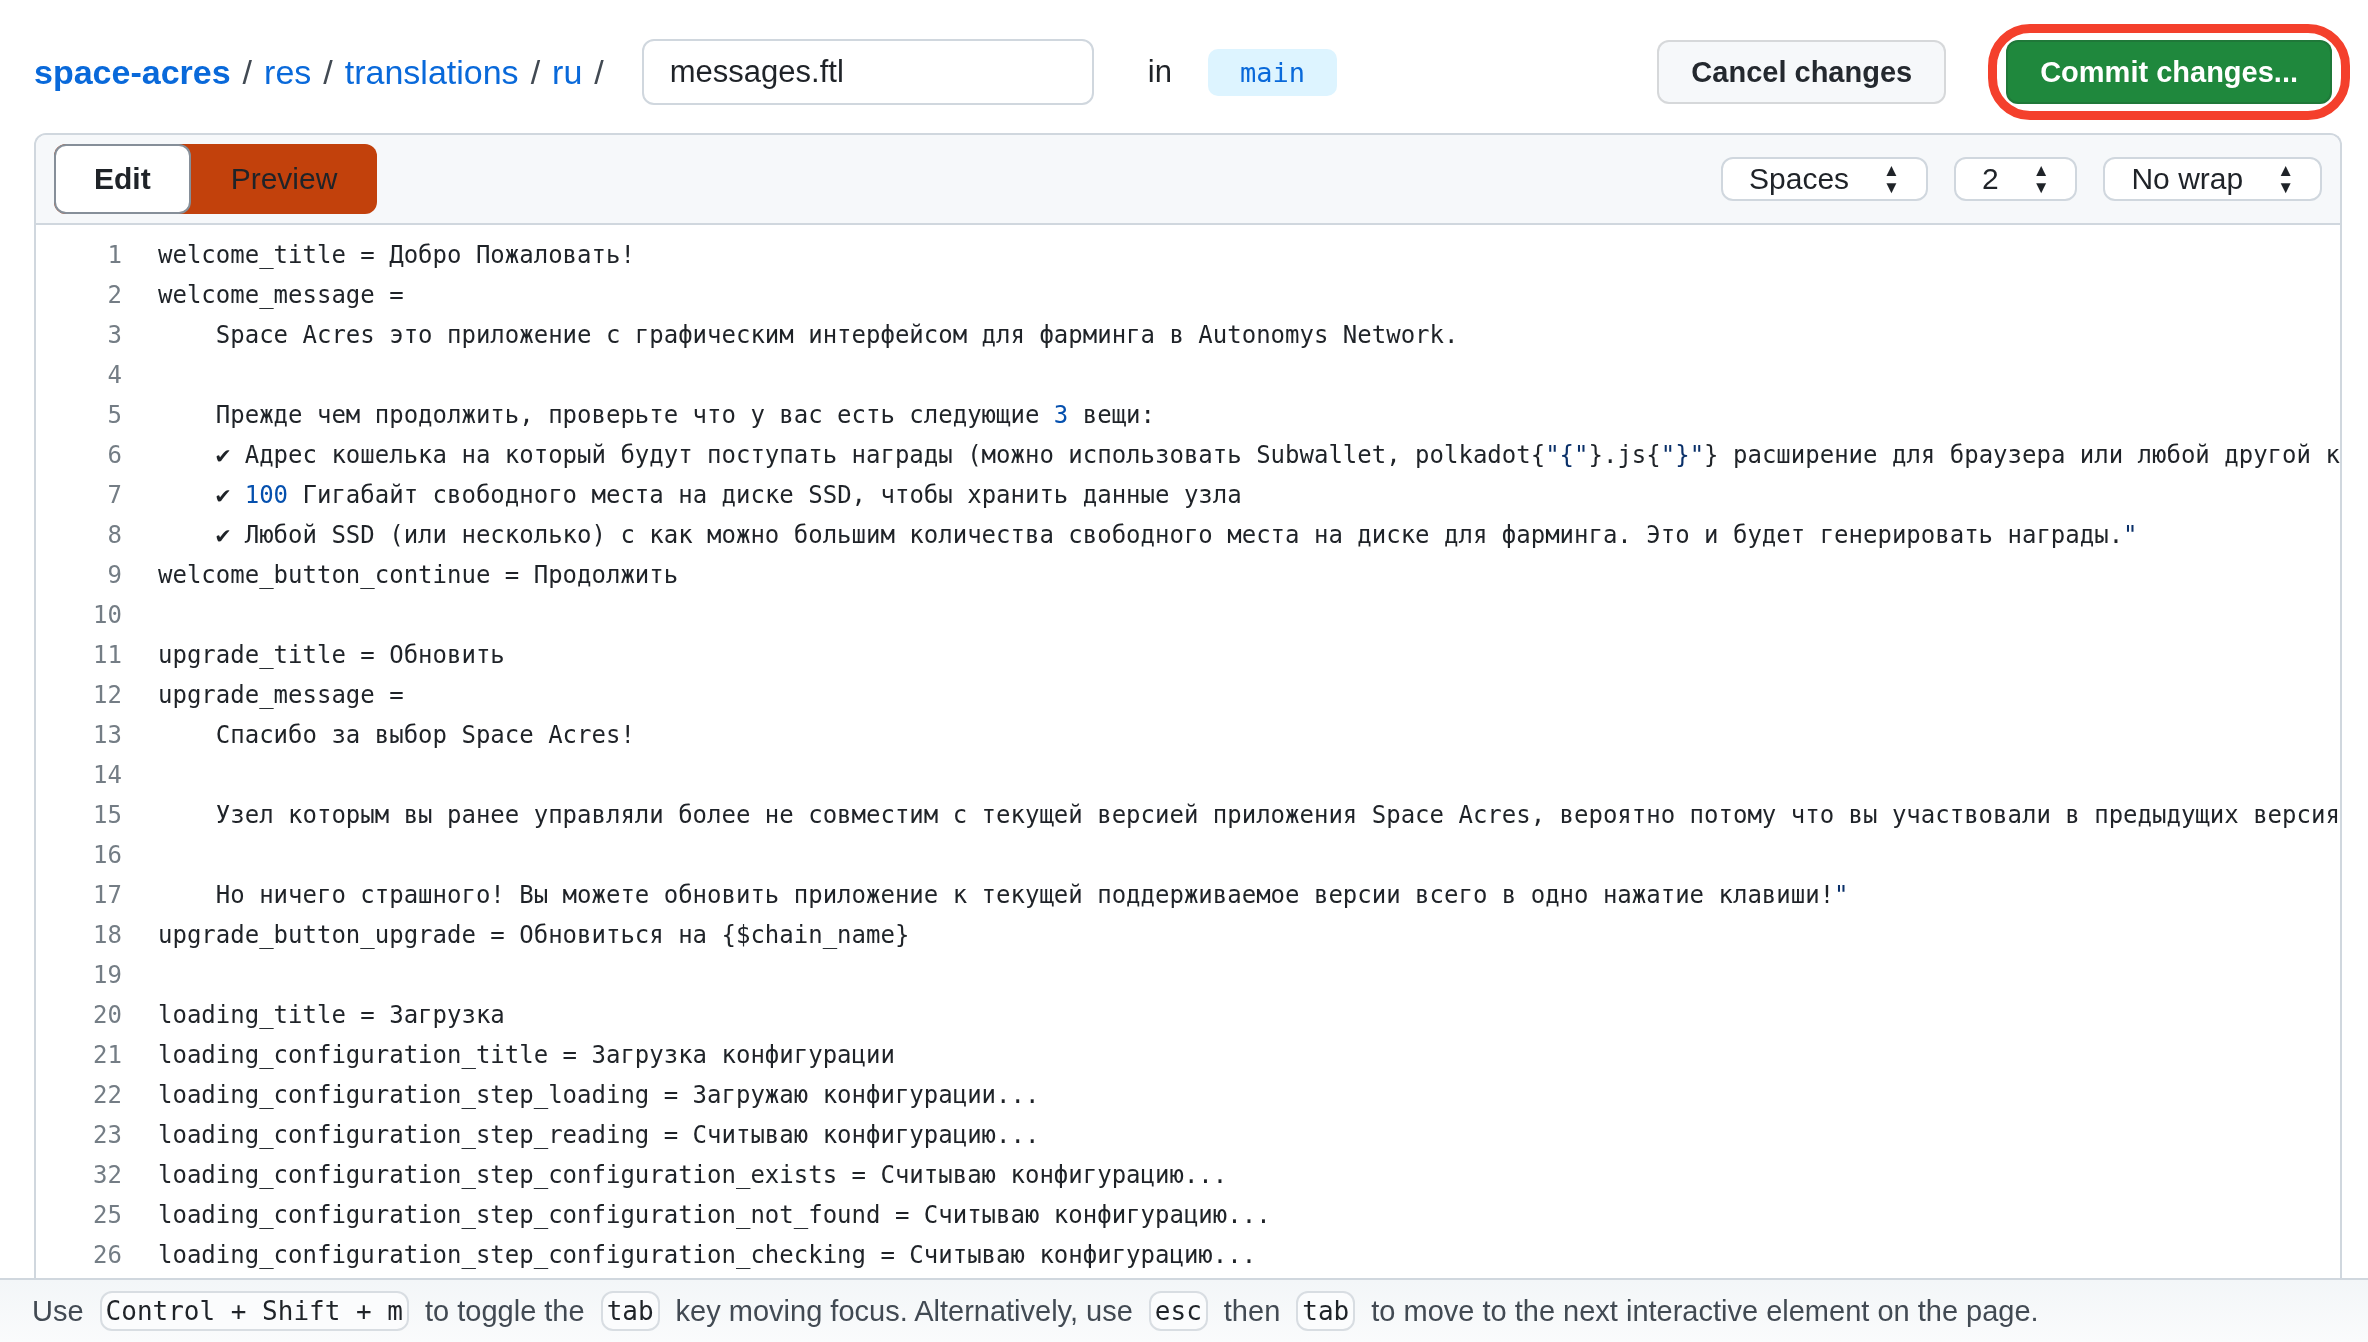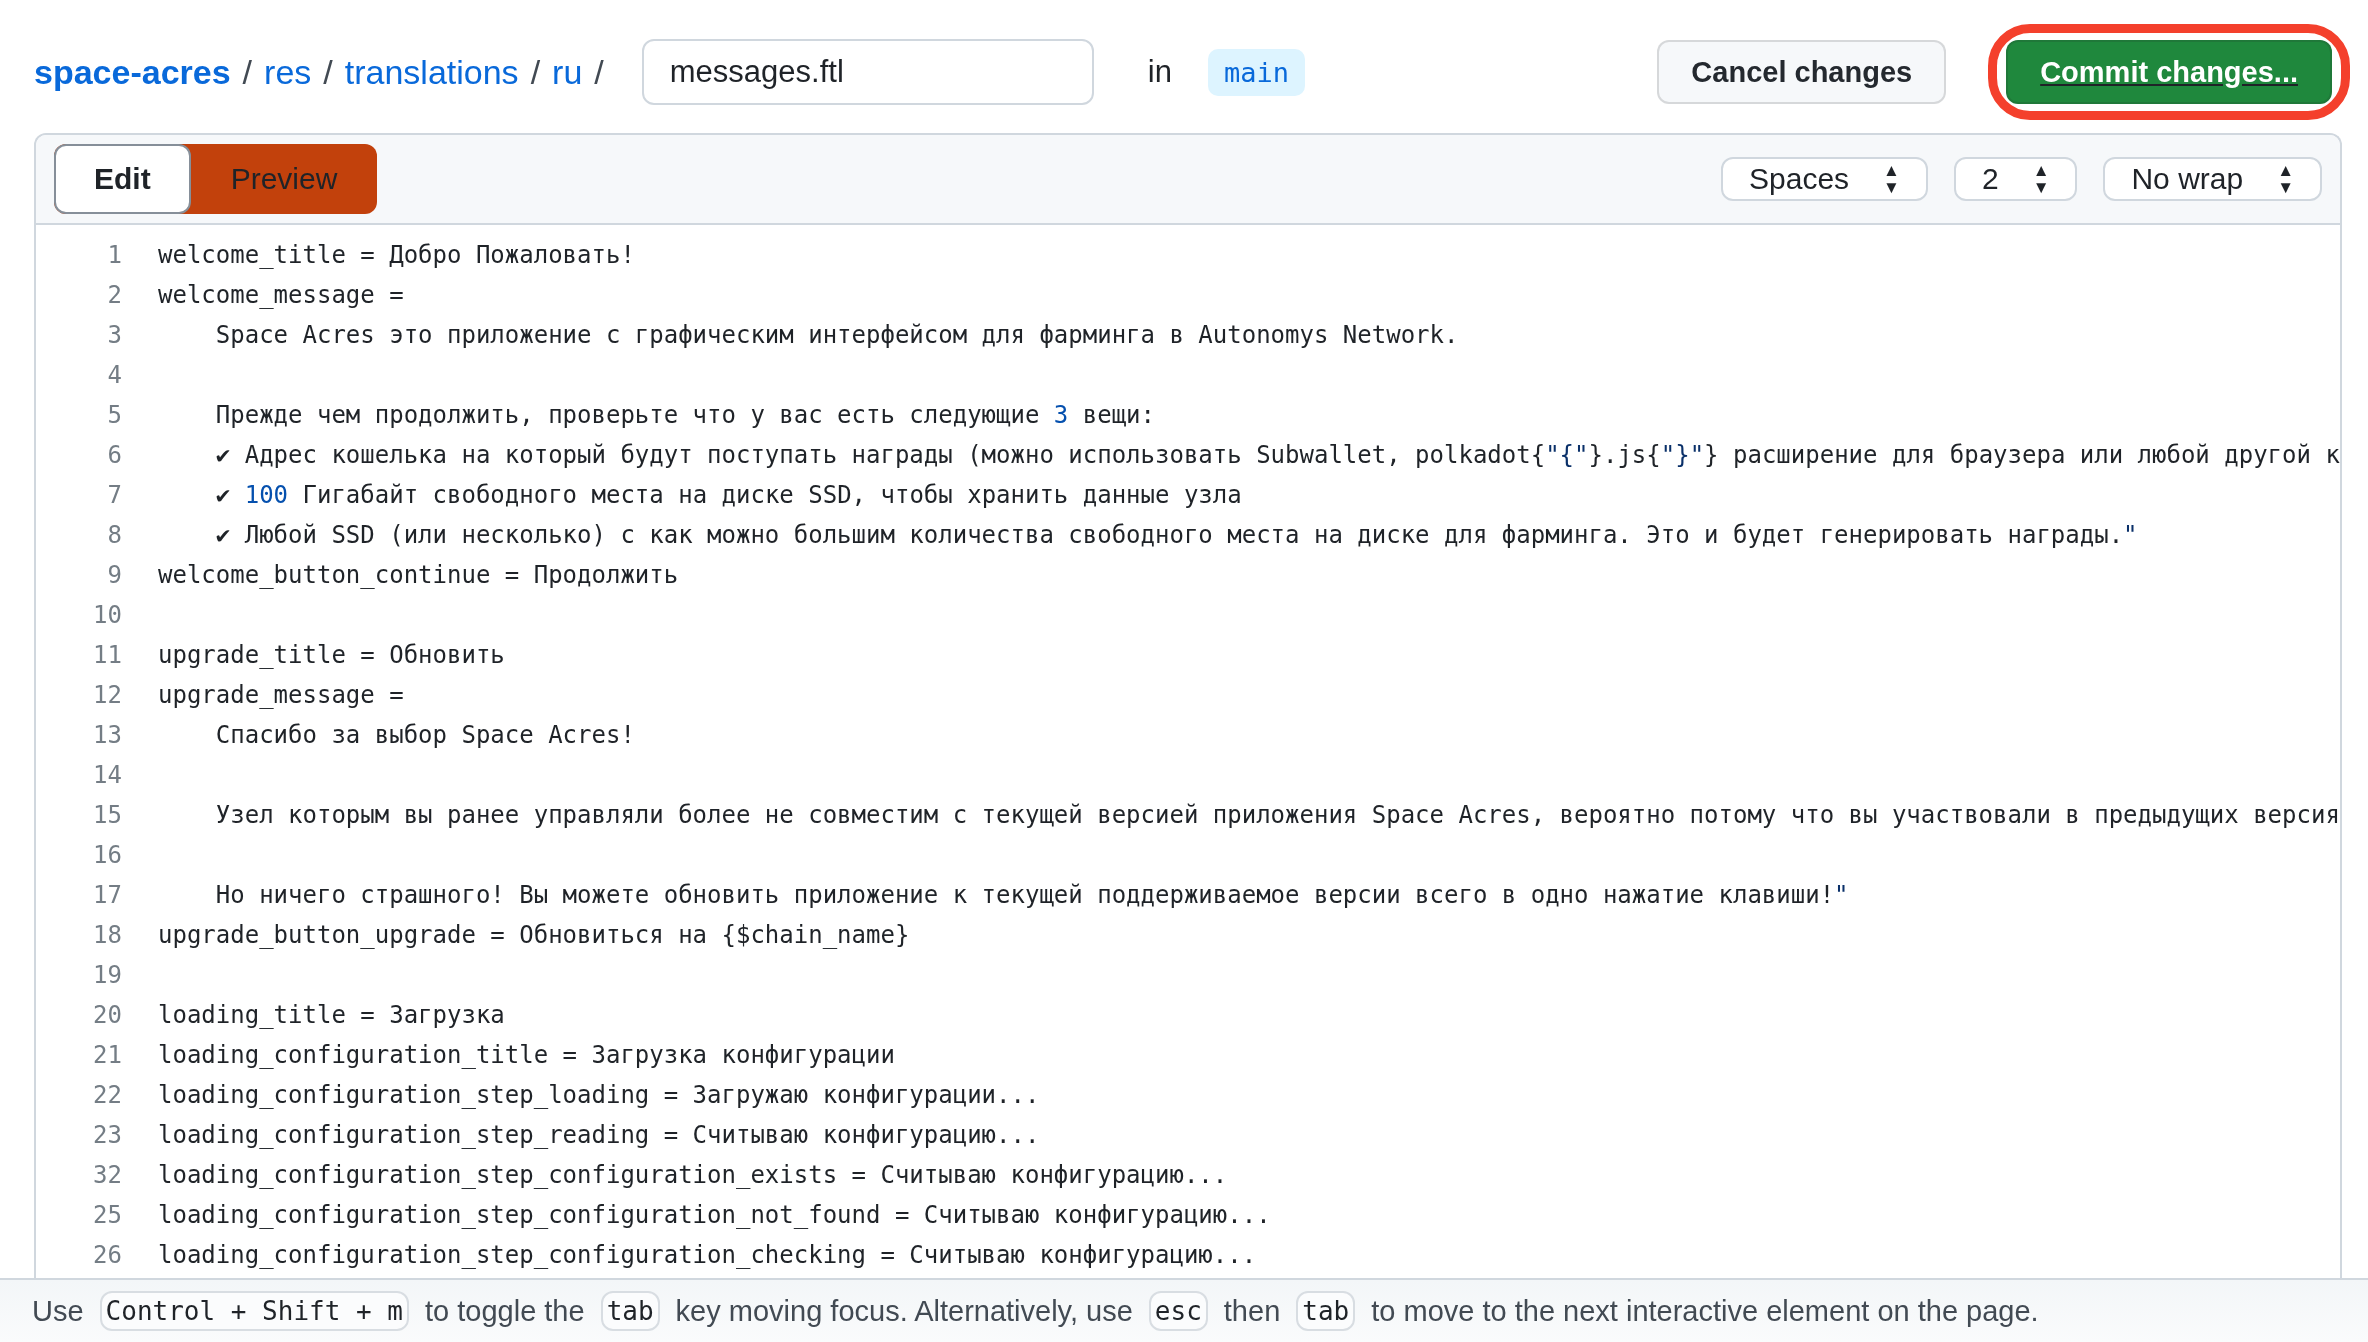--- a/index.html
+++ b/index.html
@@ -29,34 +29,34 @@
     font-size:31px; color:#1f2328;
     padding:0 26px;
     font-family:"Liberation Sans", sans-serif;
     outline:none; background:#fff;
   }
   .in-label { font-size:31px; margin:0 20px 0 38px; color:#1f2328; }
   .branch-badge {
     font-family:"DejaVu Sans Mono", monospace;
     font-size:27px; color:#0969da;
     background:#ddf4ff; border-radius:10px;
-    padding:8px 16px;
+    padding:8px 32px;
   }
   .header-spacer { flex:1; }
   .btn {
     height:64px; border-radius:12px; font-size:29px; font-weight:600;
     padding:0 32px; cursor:pointer;
     font-family:"Liberation Sans", sans-serif;
     display:flex; align-items:center;
   }
   .btn-secondary {
     background:#f6f8fa; color:#24292f;
     border:2px solid rgba(31,35,40,0.15);
   }
-  .commit-wrap { position:relative; margin-left:44px;text-decoration:underline; }
+  .commit-wrap { position:relative; margin-left:44px; }
   .btn-primary {
     background:#1f883d; color:#ffffff; border:2px solid rgba(31,35,40,0.15);
   }
   .annotation-ring {
     position:absolute; top:-16px; left:-18px; right:-18px; bottom:-16px;
     border:9px solid #f4402c; border-radius:42px;
     pointer-events:none;
   }
   
   .editor-box {

